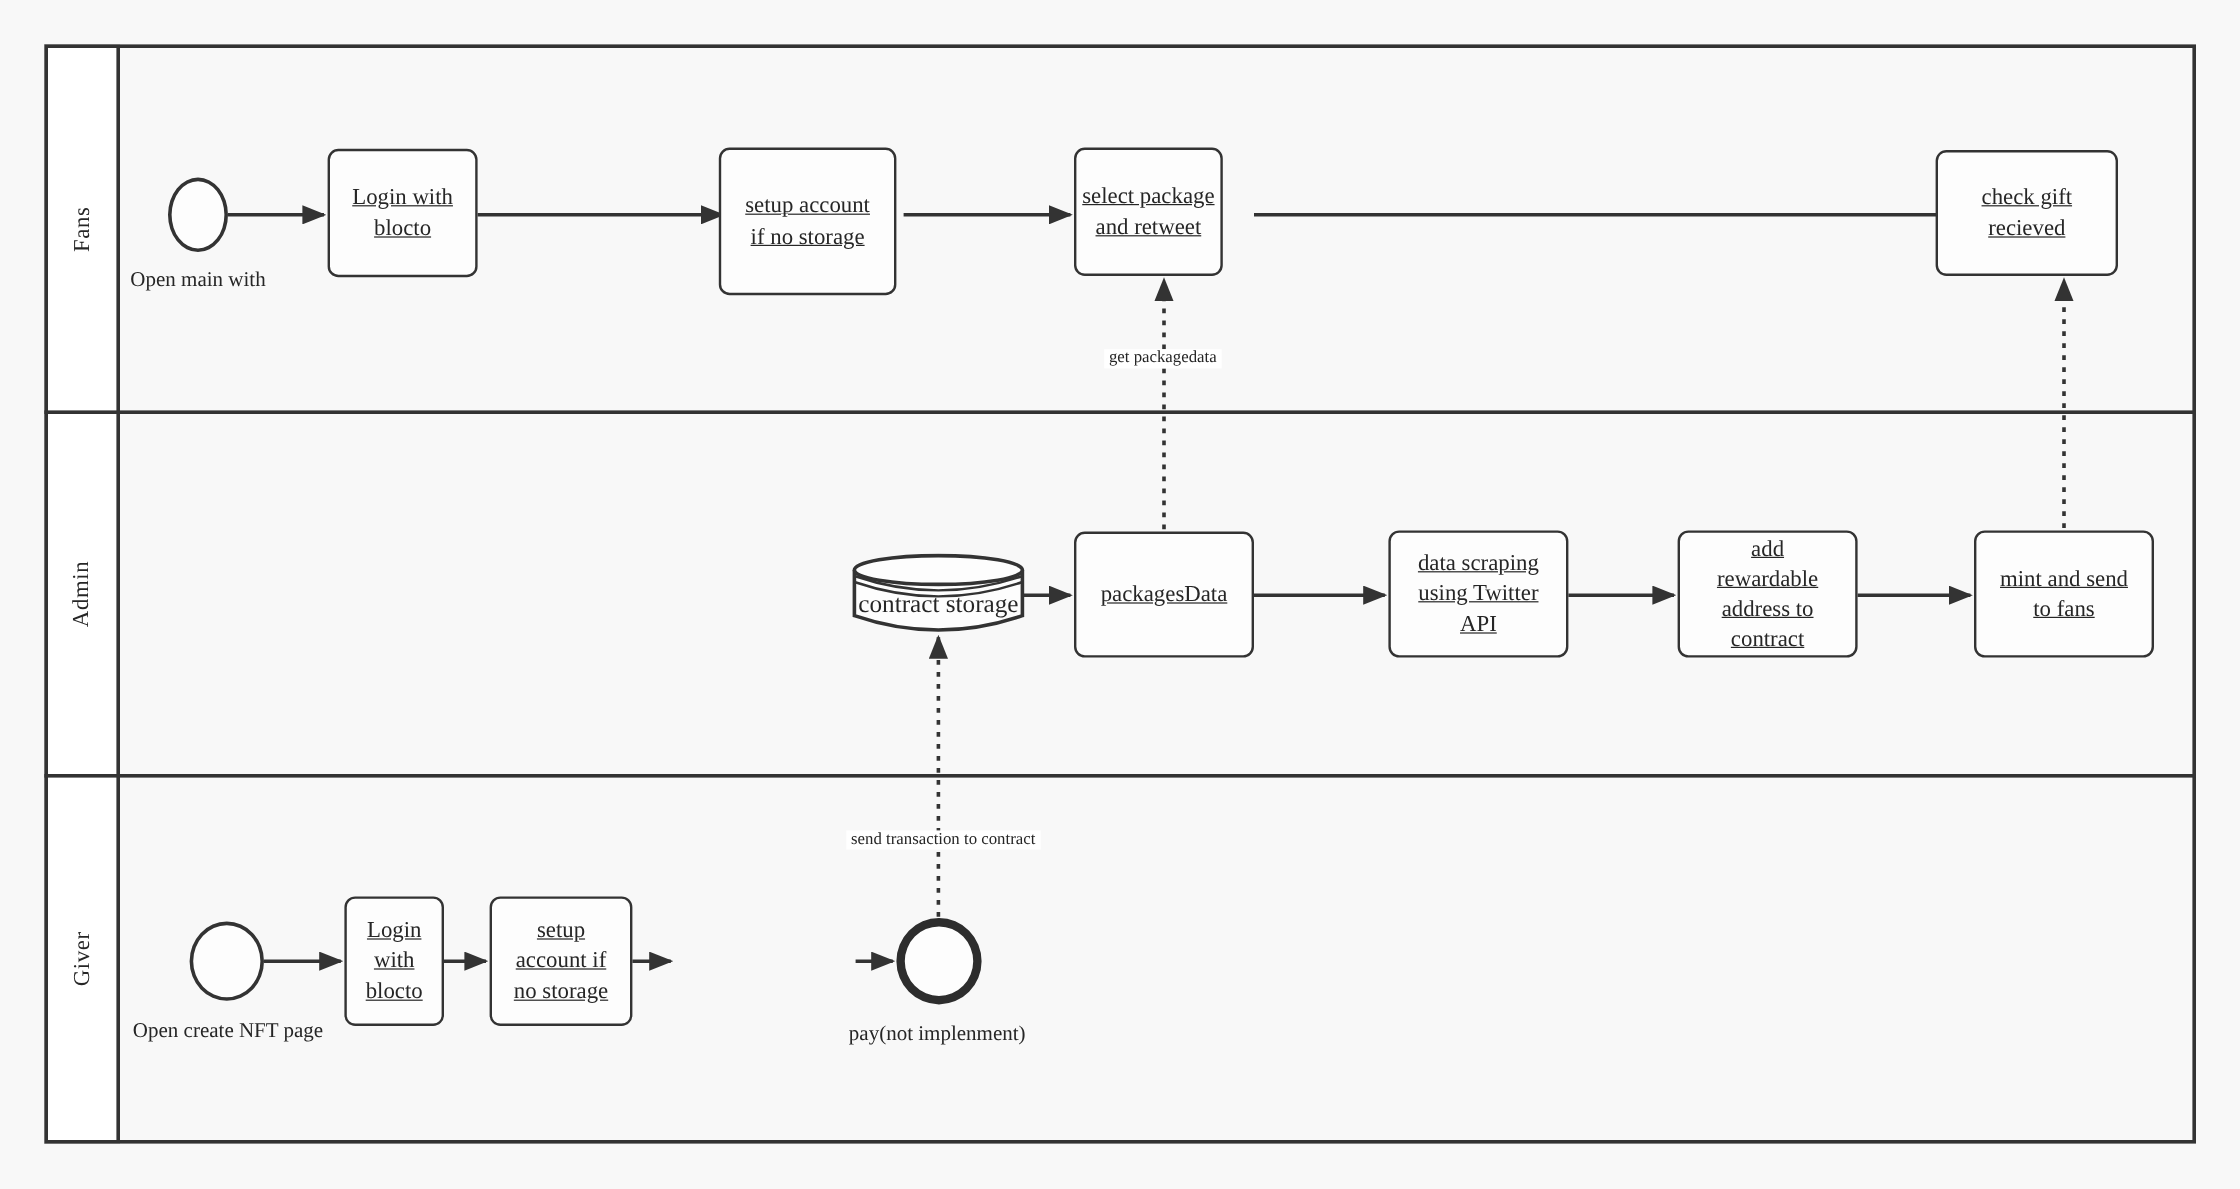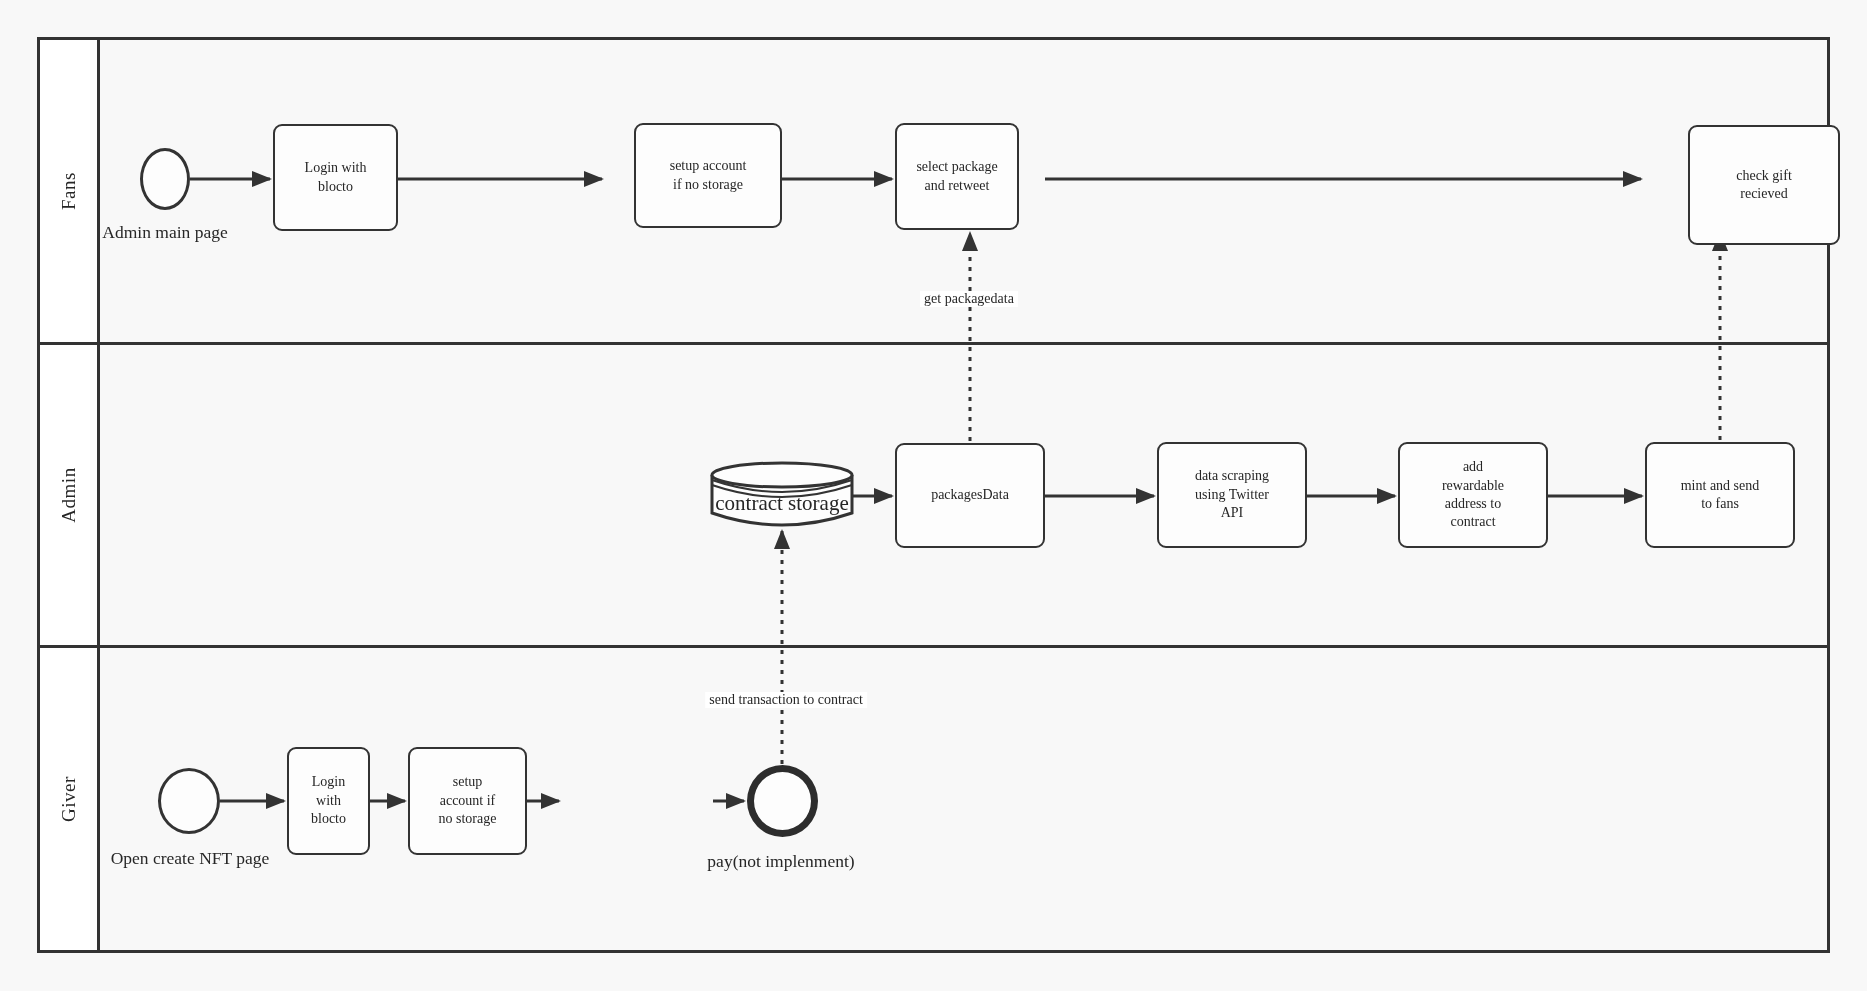--- a/index.html
+++ b/index.html
@@ -57,23 +57,24 @@
     position: absolute;
     background: #fdfdfd;
     border: 2.5px solid #333;
     border-radius: 9px;
     box-sizing: border-box;
     display: flex;
     align-items: center;
     justify-content: center;
     text-align: center;
     white-space: pre-line;
-    font-size: 14px;
+    font-size: 19px;
     line-height: 1.32;
     padding: 4px;
+    text-decoration: underline;
   }
   .event-circle {
     position: absolute;
     background: #fdfdfd;
     border: 3.5px solid #333;
     border-radius: 50%;
     box-sizing: border-box;
   }
   .event-circle.end {
     border-width: 7px;
@@ -158,28 +159,28 @@
       <line x1="713" y1="801" x2="744" y2="801" marker-end="url(#ah)"></line>
     </g>
     <g stroke="#333" stroke-width="3" stroke-dasharray="4 6">
       <line x1="970" y1="441" x2="970" y2="233" marker-end="url(#ah)"></line>
       <line x1="1720" y1="440" x2="1720" y2="233" marker-end="url(#ah)"></line>
       <line x1="782" y1="764" x2="782" y2="531" marker-end="url(#ah)"></line>
     </g>
   </svg>
 
   <div class="event-circle" style="left:140px;top:148px;width:50px;height:62px"></div>
-  <div class="node-label" style="left:165px;top:222px">Admin main page</div>
+  <div class="node-label" style="left:165px;top:222px">Open main with</div>
   <div class="task" style="left:273px;top:124px;width:125px;height:107px">Login with
 blocto</div>
-  <div class="task" style="left:634px;top:123px;width:148px;height:105px">setup account
+  <div class="task" style="left:599px;top:123px;width:148px;height:123px">setup account
 if no storage</div>
   <div class="task" style="left:895px;top:123px;width:124px;height:107px">select package
 and retweet</div>
-  <div class="task" style="left:1688px;top:125px;width:152px;height:120px">check gift
+  <div class="task" style="left:1613px;top:125px;width:152px;height:105px">check gift
 recieved</div>
 
   <div class="datastore">
     <svg viewBox="0 0 146 78" width="146" height="78">
       <path d="M3,14 L3,52 Q73,76 143,52 L143,14" fill="#fdfdfd" stroke="#333" stroke-width="3"></path>
       <ellipse cx="73" cy="14" rx="70" ry="12" fill="#fdfdfd" stroke="#333" stroke-width="3"></ellipse>
       <path d="M3,19 Q73,43 143,19" fill="none" stroke="#333" stroke-width="2"></path>
       <path d="M3,24 Q73,48 143,24" fill="none" stroke="#333" stroke-width="2"></path>
     </svg>
     <div class="datastore-label">contract storage</div>

